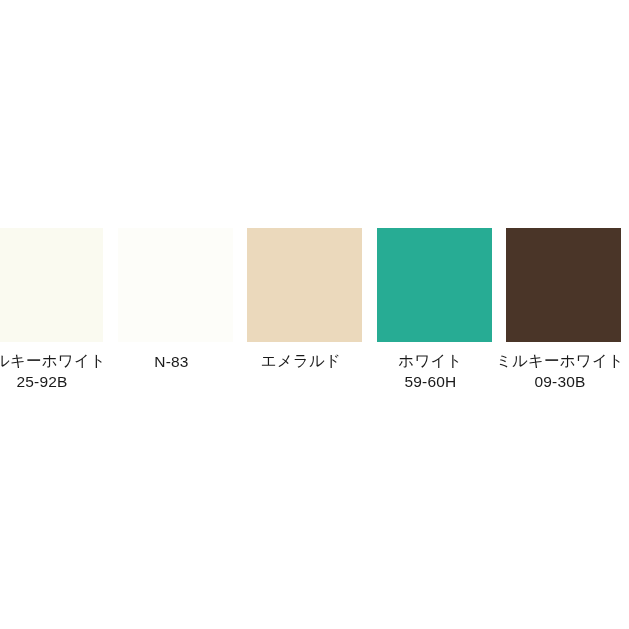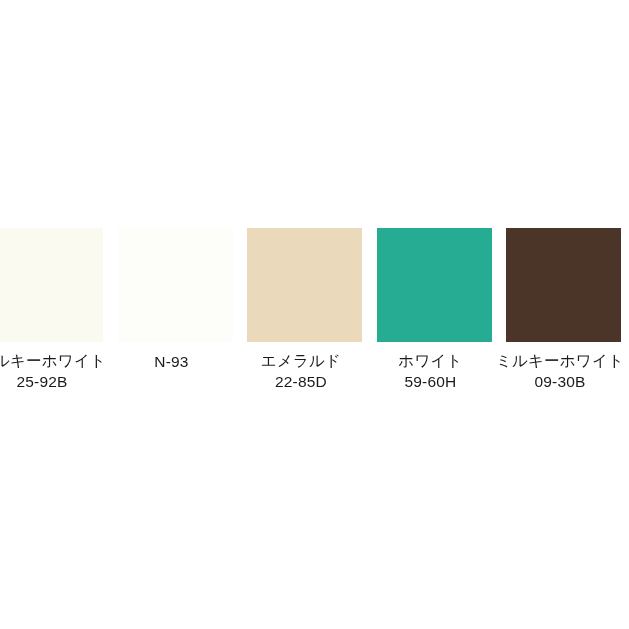--- a/index.html
+++ b/index.html
@@ -88,29 +88,28 @@
       <div class="swatch-chip" style="background-color: rgb(250, 250, 240);"></div>
       <div class="swatch-caption">
         <span class="swatch-name">ミルキーホワイト</span>
         <span class="swatch-code">25-92B</span>
       </div>
     </div>
 
     <div class="swatch-cell">
       <div class="swatch-chip" style="background-color: rgb(253, 253, 249);"></div>
       <div class="swatch-caption">
-        <span class="swatch-code">N-93</span>
+        <span class="swatch-code">N-83</span>
       </div>
     </div>
 
     <div class="swatch-cell">
       <div class="swatch-chip" style="background-color: rgb(235, 217, 188);"></div>
       <div class="swatch-caption">
         <span class="swatch-name">エメラルド</span>
-        <span class="swatch-code">22-85D</span>
       </div>
     </div>
 
     <div class="swatch-cell">
       <div class="swatch-chip" style="background-color: rgb(39, 172, 148);"></div>
       <div class="swatch-caption">
         <span class="swatch-name">ホワイト</span>
         <span class="swatch-code">59-60H</span>
       </div>
     </div>

